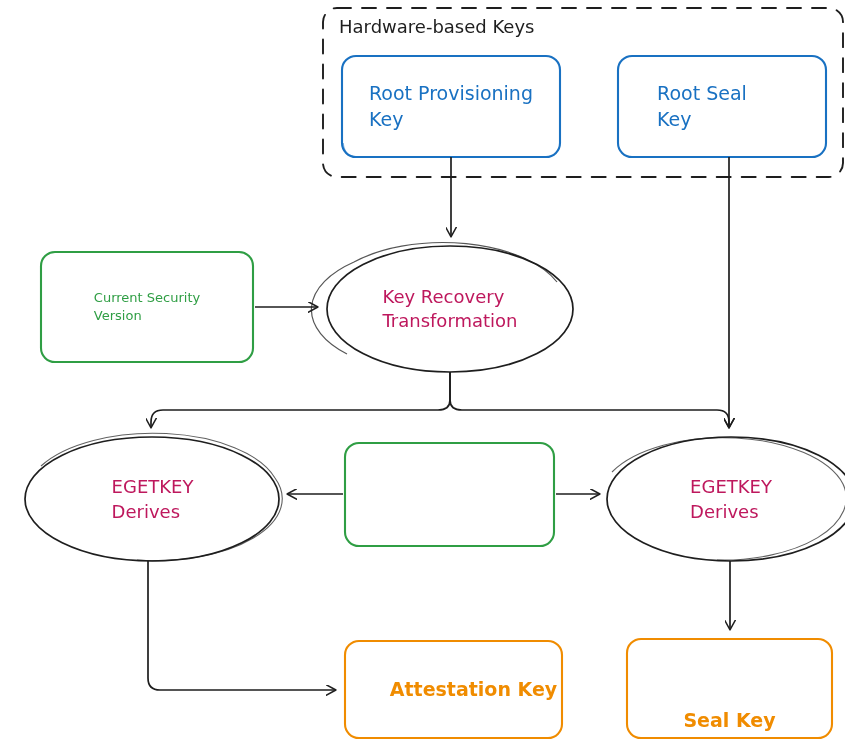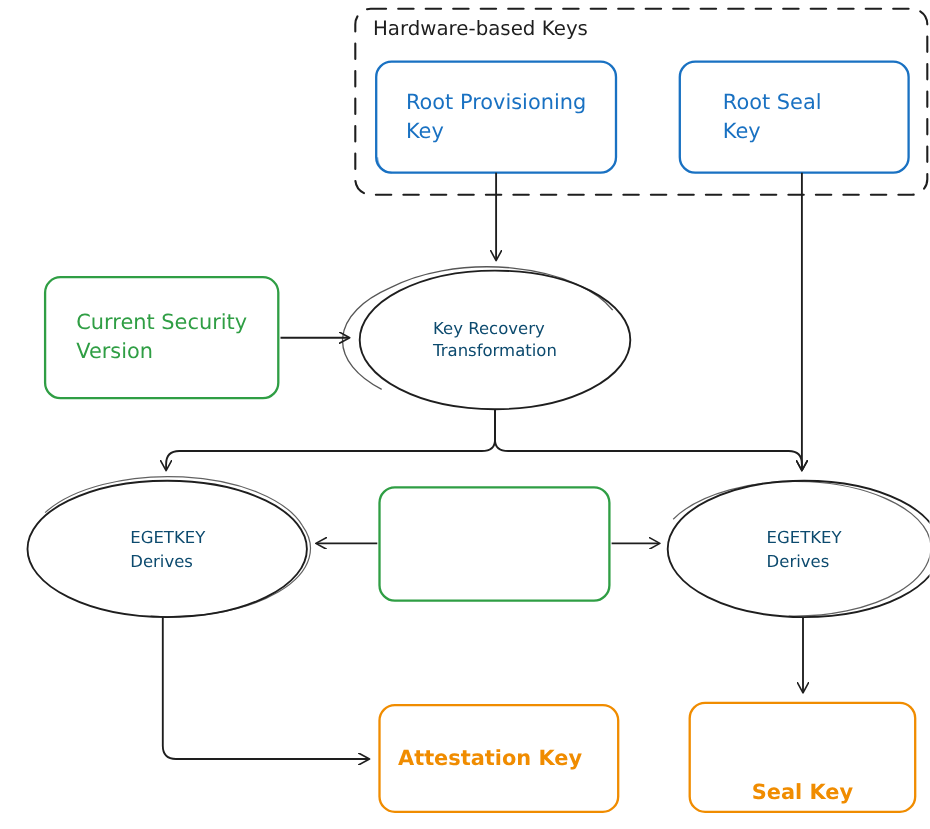--- a/index.html
+++ b/index.html
@@ -31,23 +31,23 @@
     display: flex;
     align-items: center;
     justify-content: center;
     text-align: left;
     line-height: 1.35;
     white-space: pre-line;
     pointer-events: none;
     font-family: "DejaVu Sans", sans-serif;
   }
   .lbl-blue   { color: #1971c2; font-size: 19px; }
-  .lbl-green  { color: #2f9e44; font-size: 19px; }
+  .lbl-green  { color: #2f9e44; font-size: 13px; }
   .lbl-orange { color: #f08c00; font-size: 19px; font-weight: 600; }
-  .lbl-dark   { color: #0c4a6e; font-size: 15px; }
+  .lbl-dark   { color: #be185d; font-size: 18px; }
   .group-title {
     position: absolute;
     color: #1e1e1e;
     font-size: 18px;
     font-family: "DejaVu Sans", sans-serif;
     white-space: nowrap;
   }
   .hit {
     position: absolute;
     background: transparent;
@@ -122,21 +122,21 @@
   <div class="node-label lbl-dark" style="left:310px; top:246px; width:246px; height:126px;">Key Recovery
 Transformation</div>
 
   <div class="node-label lbl-dark" style="left:8px; top:437px; width:255px; height:125px;">EGETKEY
 Derives</div>
 
 
   <div class="node-label lbl-dark" style="left:590px; top:437px; width:248px; height:125px;">EGETKEY
 Derives</div>
 
-  <div class="node-label lbl-orange" style="left:320px; top:641px; width:217px; height:97px;">Attestation Key</div>
+  <div class="node-label lbl-orange" style="left:348px; top:641px; width:217px; height:97px;">Attestation Key</div>
 
   <div class="node-label lbl-orange" style="left:610px; top:665px; width:205px; height:111px;">Seal Key</div>
 
   <div class="hit" style="left:325px; top:56px; width:218px; height:101px;"></div>
   <div class="hit" style="left:601px; top:56px; width:208px; height:101px;"></div>
   <div class="hit" style="left:24px; top:252px; width:212px; height:110px;"></div>
   <div class="hit" style="left:310px; top:246px; width:246px; height:126px; border-radius:50%;"></div>
   <div class="hit" style="left:8px; top:437px; width:255px; height:125px; border-radius:50%;"></div>
   <div class="hit" style="left:328px; top:443px; width:209px; height:103px;"></div>
   <div class="hit" style="left:590px; top:437px; width:248px; height:125px; border-radius:50%;"></div>

